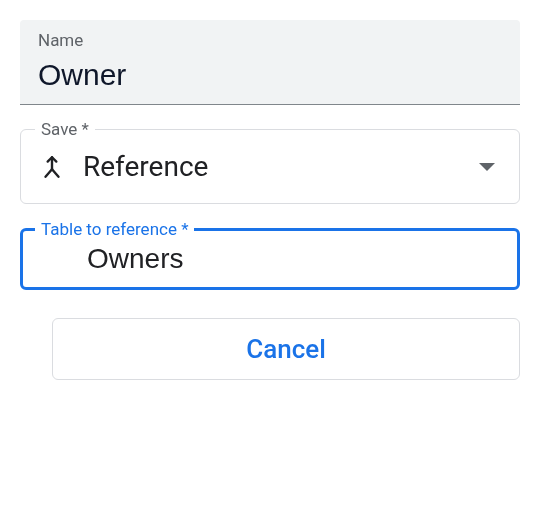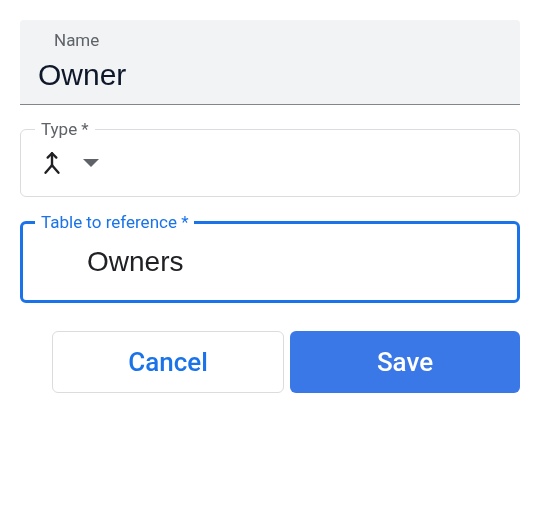--- a/index.html
+++ b/index.html
@@ -18,21 +18,20 @@
     .name-field {
       background: #f1f3f4;
       border-bottom: 1px solid #80868b;
       padding: 10px 18px 12px 18px;
       border-radius: 4px 4px 0 0;
     }
     .name-label {
       font-size: 17px;
       color: #5f6368;
       margin-bottom: 8px;
-      margin-left: 16px;
     }
     .name-value {
       font-size: 30px;
       color: #0f172a;
       font-weight: 400;
       border: none;
       background: transparent;
       width: 100%;
       outline: none;
     }
@@ -50,21 +49,21 @@
       position: absolute;
       top: -11px;
       left: 14px;
       background: #fff;
       padding: 0 6px;
       font-size: 17px;
       color: #5f6368;
     }
     .outlined-field.focused {
       border: 3px solid #1a73e8;
-      padding: 22px 16px;
+      padding: 12px 16px;
     }
     .outlined-field.focused .floating-label {
       color: #1a73e8;
       top: -12px;
       left: 12px;
     }
 
     
     .type-icon {
       width: 26px;
@@ -126,31 +125,31 @@
   </style>
 </head>
 <body>
 
 <div class="name-field">
   <div class="name-label">Name</div>
   <input type="text" class="name-value" value="Owner" style="">
 </div>
 
 <div class="outlined-field">
-  <span class="floating-label">Type *</span>
+  <span class="floating-label">Save *</span>
   <svg class="type-icon" viewBox="0 0 24 24" fill="none" stroke="currentColor" stroke-width="2.2" stroke-linecap="round" stroke-linejoin="round">
     <polyline points="8,7 12,3 16,7"></polyline>
     <path d="M12 3 L12 14"></path>
     <path d="M6 21 L12 14"></path>
     <path d="M18 21 L12 14"></path>
   </svg>
+  <span class="type-value">Reference</span>
   <span class="dropdown-icon"></span>
 </div>
 
 <div class="outlined-field focused">
   <span class="floating-label">Table to reference *</span>
   <input type="text" class="ref-value" value="Owners" style="">
 </div>
 
 <div class="button-row">
   <button class="btn btn-cancel">Cancel</button>
-  <button class="btn btn-save">Save</button>
 </div>
 
 </body></html>

